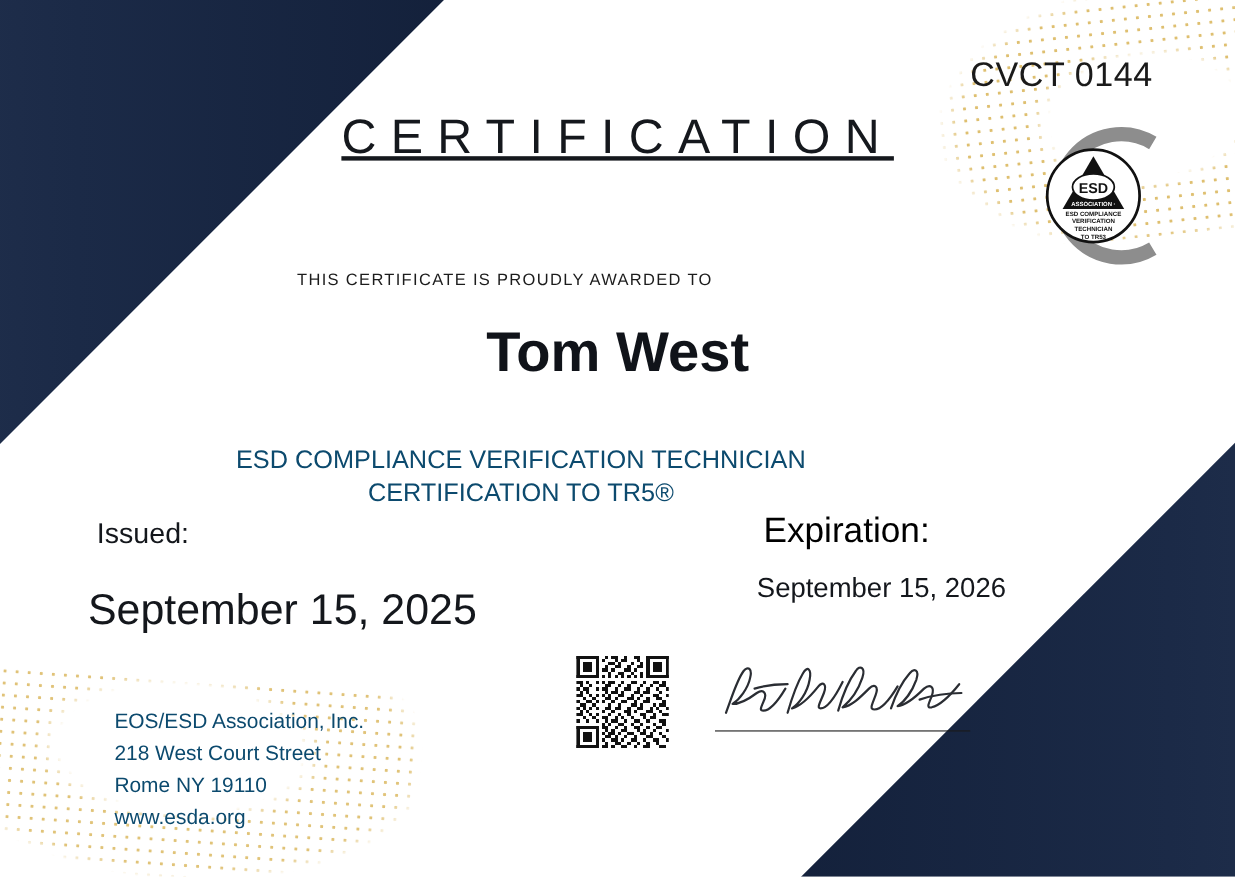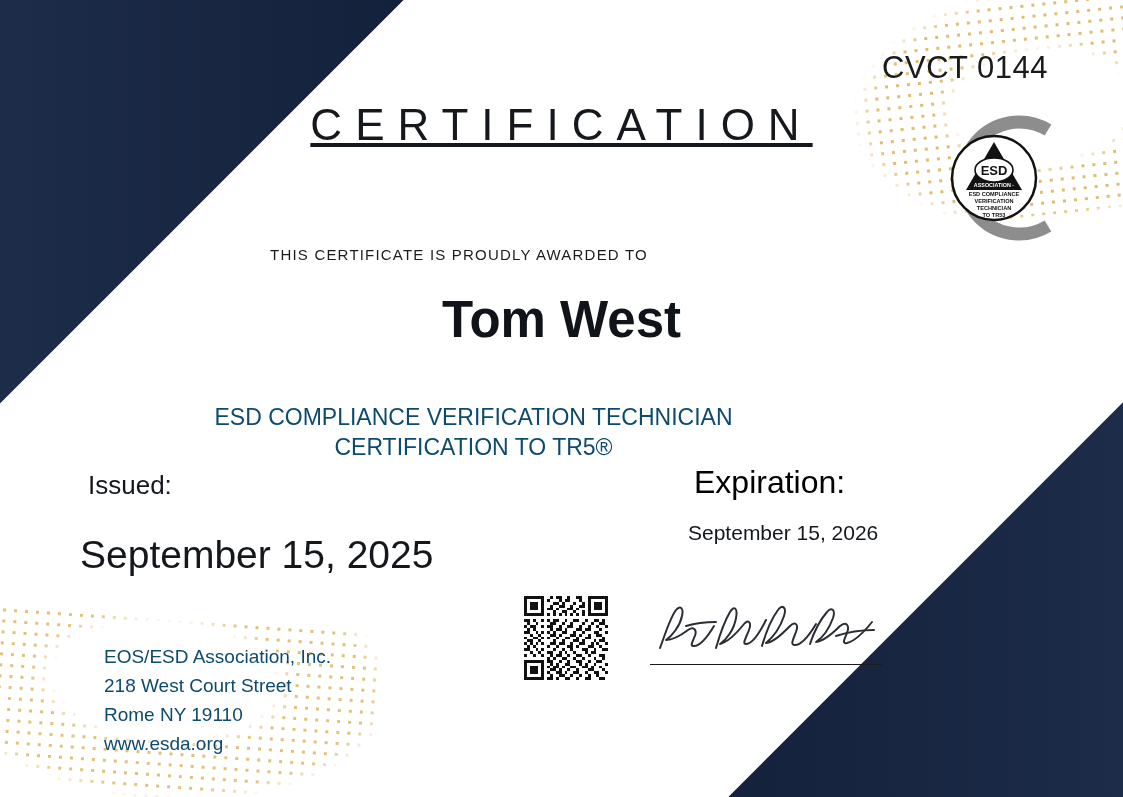--- a/index.html
+++ b/index.html
@@ -191,21 +191,21 @@
     top: 464px;
     left: 694px;
     font-size: 32px;
     color: #000000;
     z-index: 5;
   }
   .exp-date {
     position: absolute;
     top: 521px;
     left: 688px;
-    font-size: 21px;
+    font-size: 25px;
     color: #14171c;
     z-index: 5;
     text-align: right;
   }
 
   .address {
     position: absolute;
     top: 642px;
     left: 104px;
     font-size: 19px;

